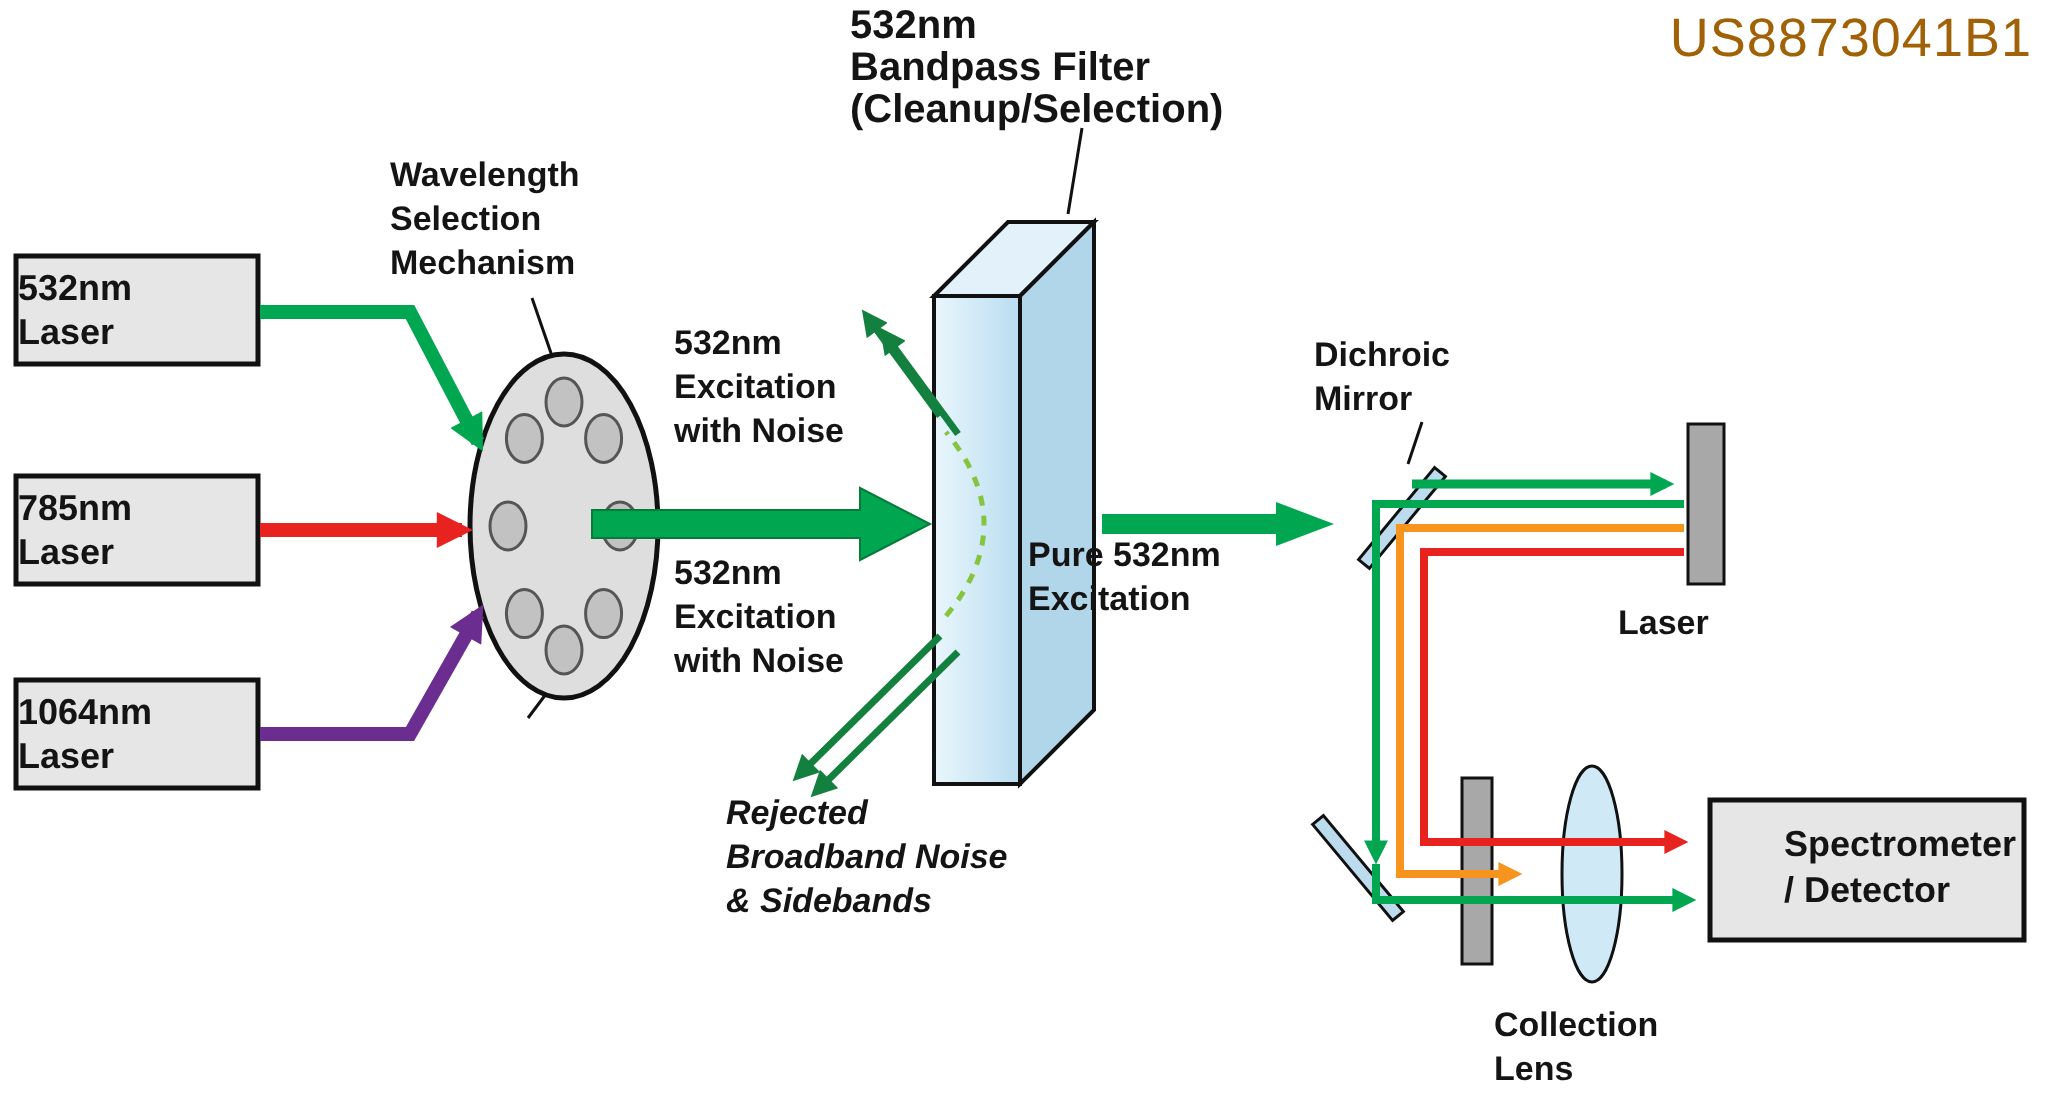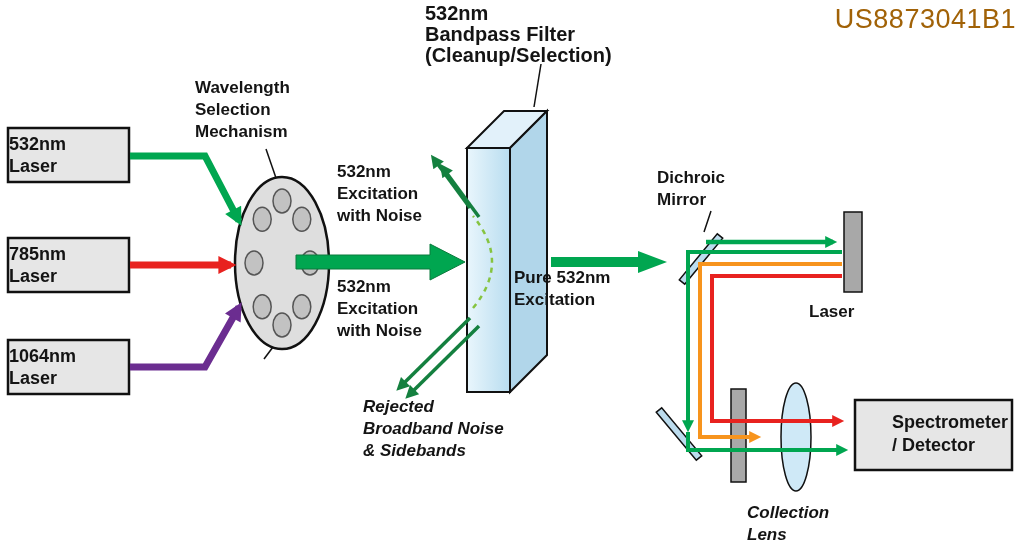--- a/index.html
+++ b/index.html
@@ -139,18 +139,18 @@
   <div class="lbl" style="left:363px;top:396px;width:185px;font-style:italic;">Rejected
 Broadband Noise
 &amp; Sidebands</div>
 
   <div class="lbl" style="left:514px;top:267px;width:118px;">Pure 532nm
 Excitation</div>
   <div class="lbl" style="left:657px;top:167px;width:112px;">Dichroic
 Mirror</div>
   <div class="lbl" style="left:809px;top:301px;width:90px;">Laser</div>
 
-  <div class="lbl" style="left:747px;top:502px;width:102px;font-style:italic;">Collection
+  <div class="lbl" style="left:747px;top:502px;width:102px;">Collection
 Lens</div>
   <div class="lbl lbl-spec" style="left:856px;top:411px;width:156px;margin-left:36px;">Spectrometer
 / Detector</div>
 
 </div>
 
 </body></html>

